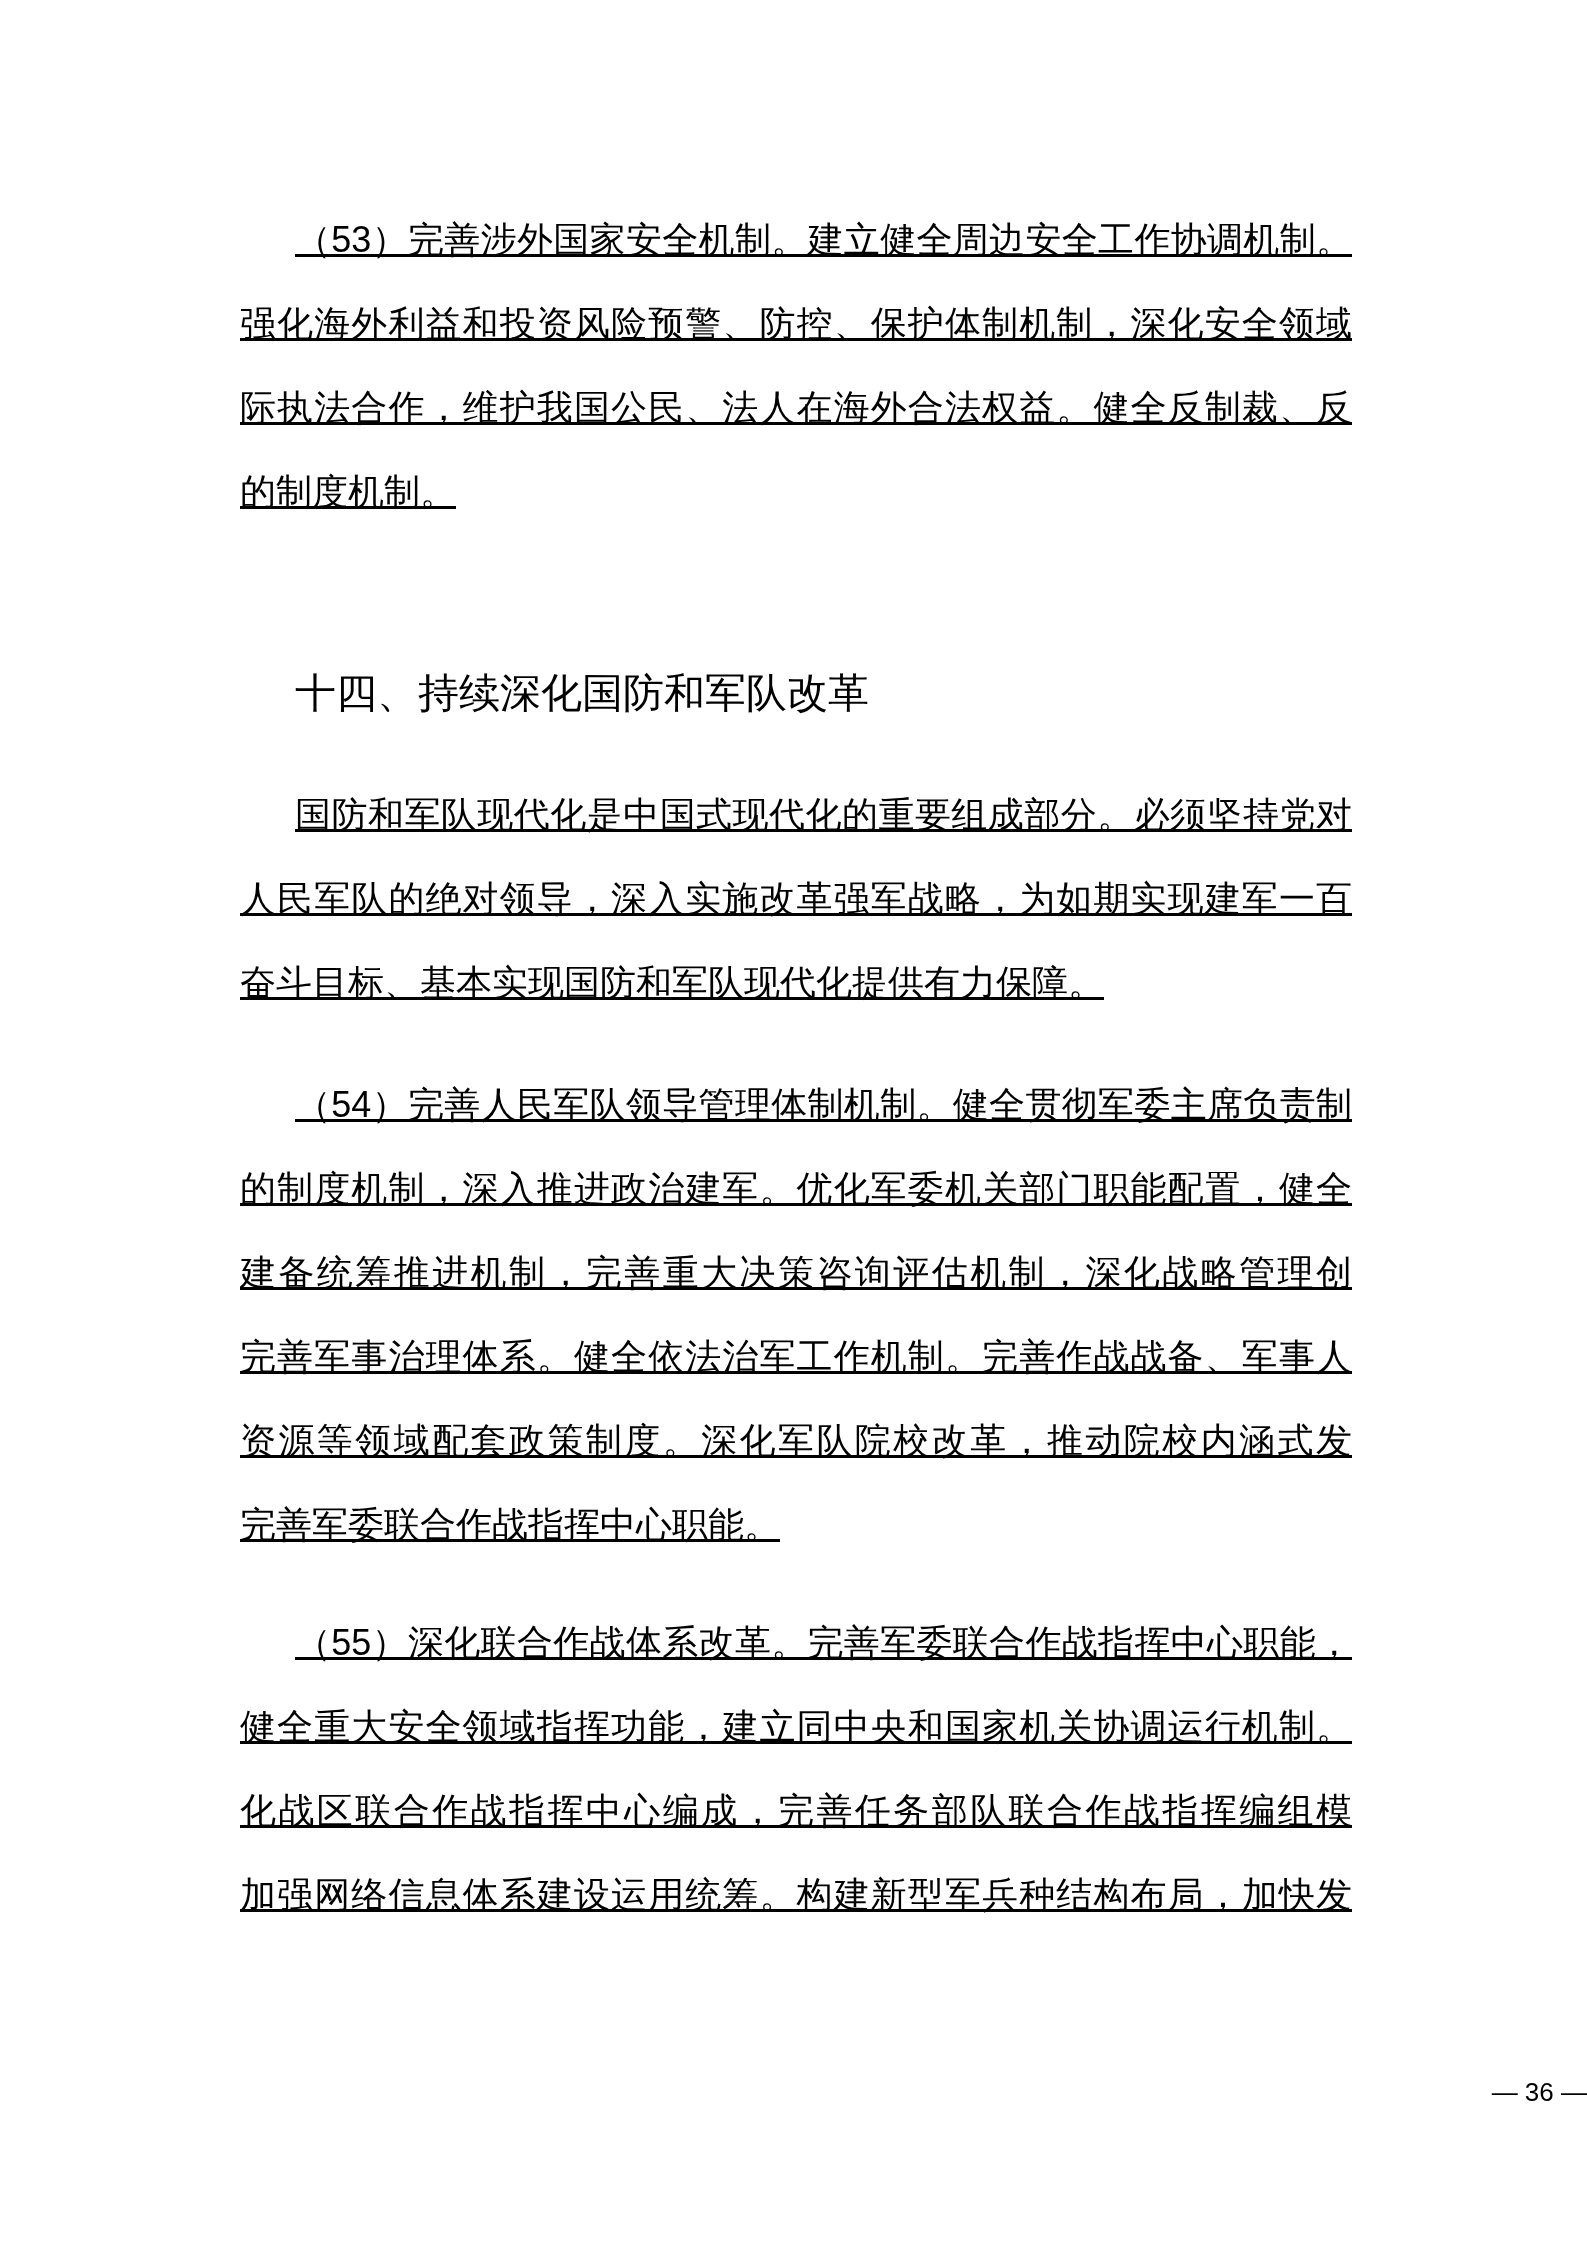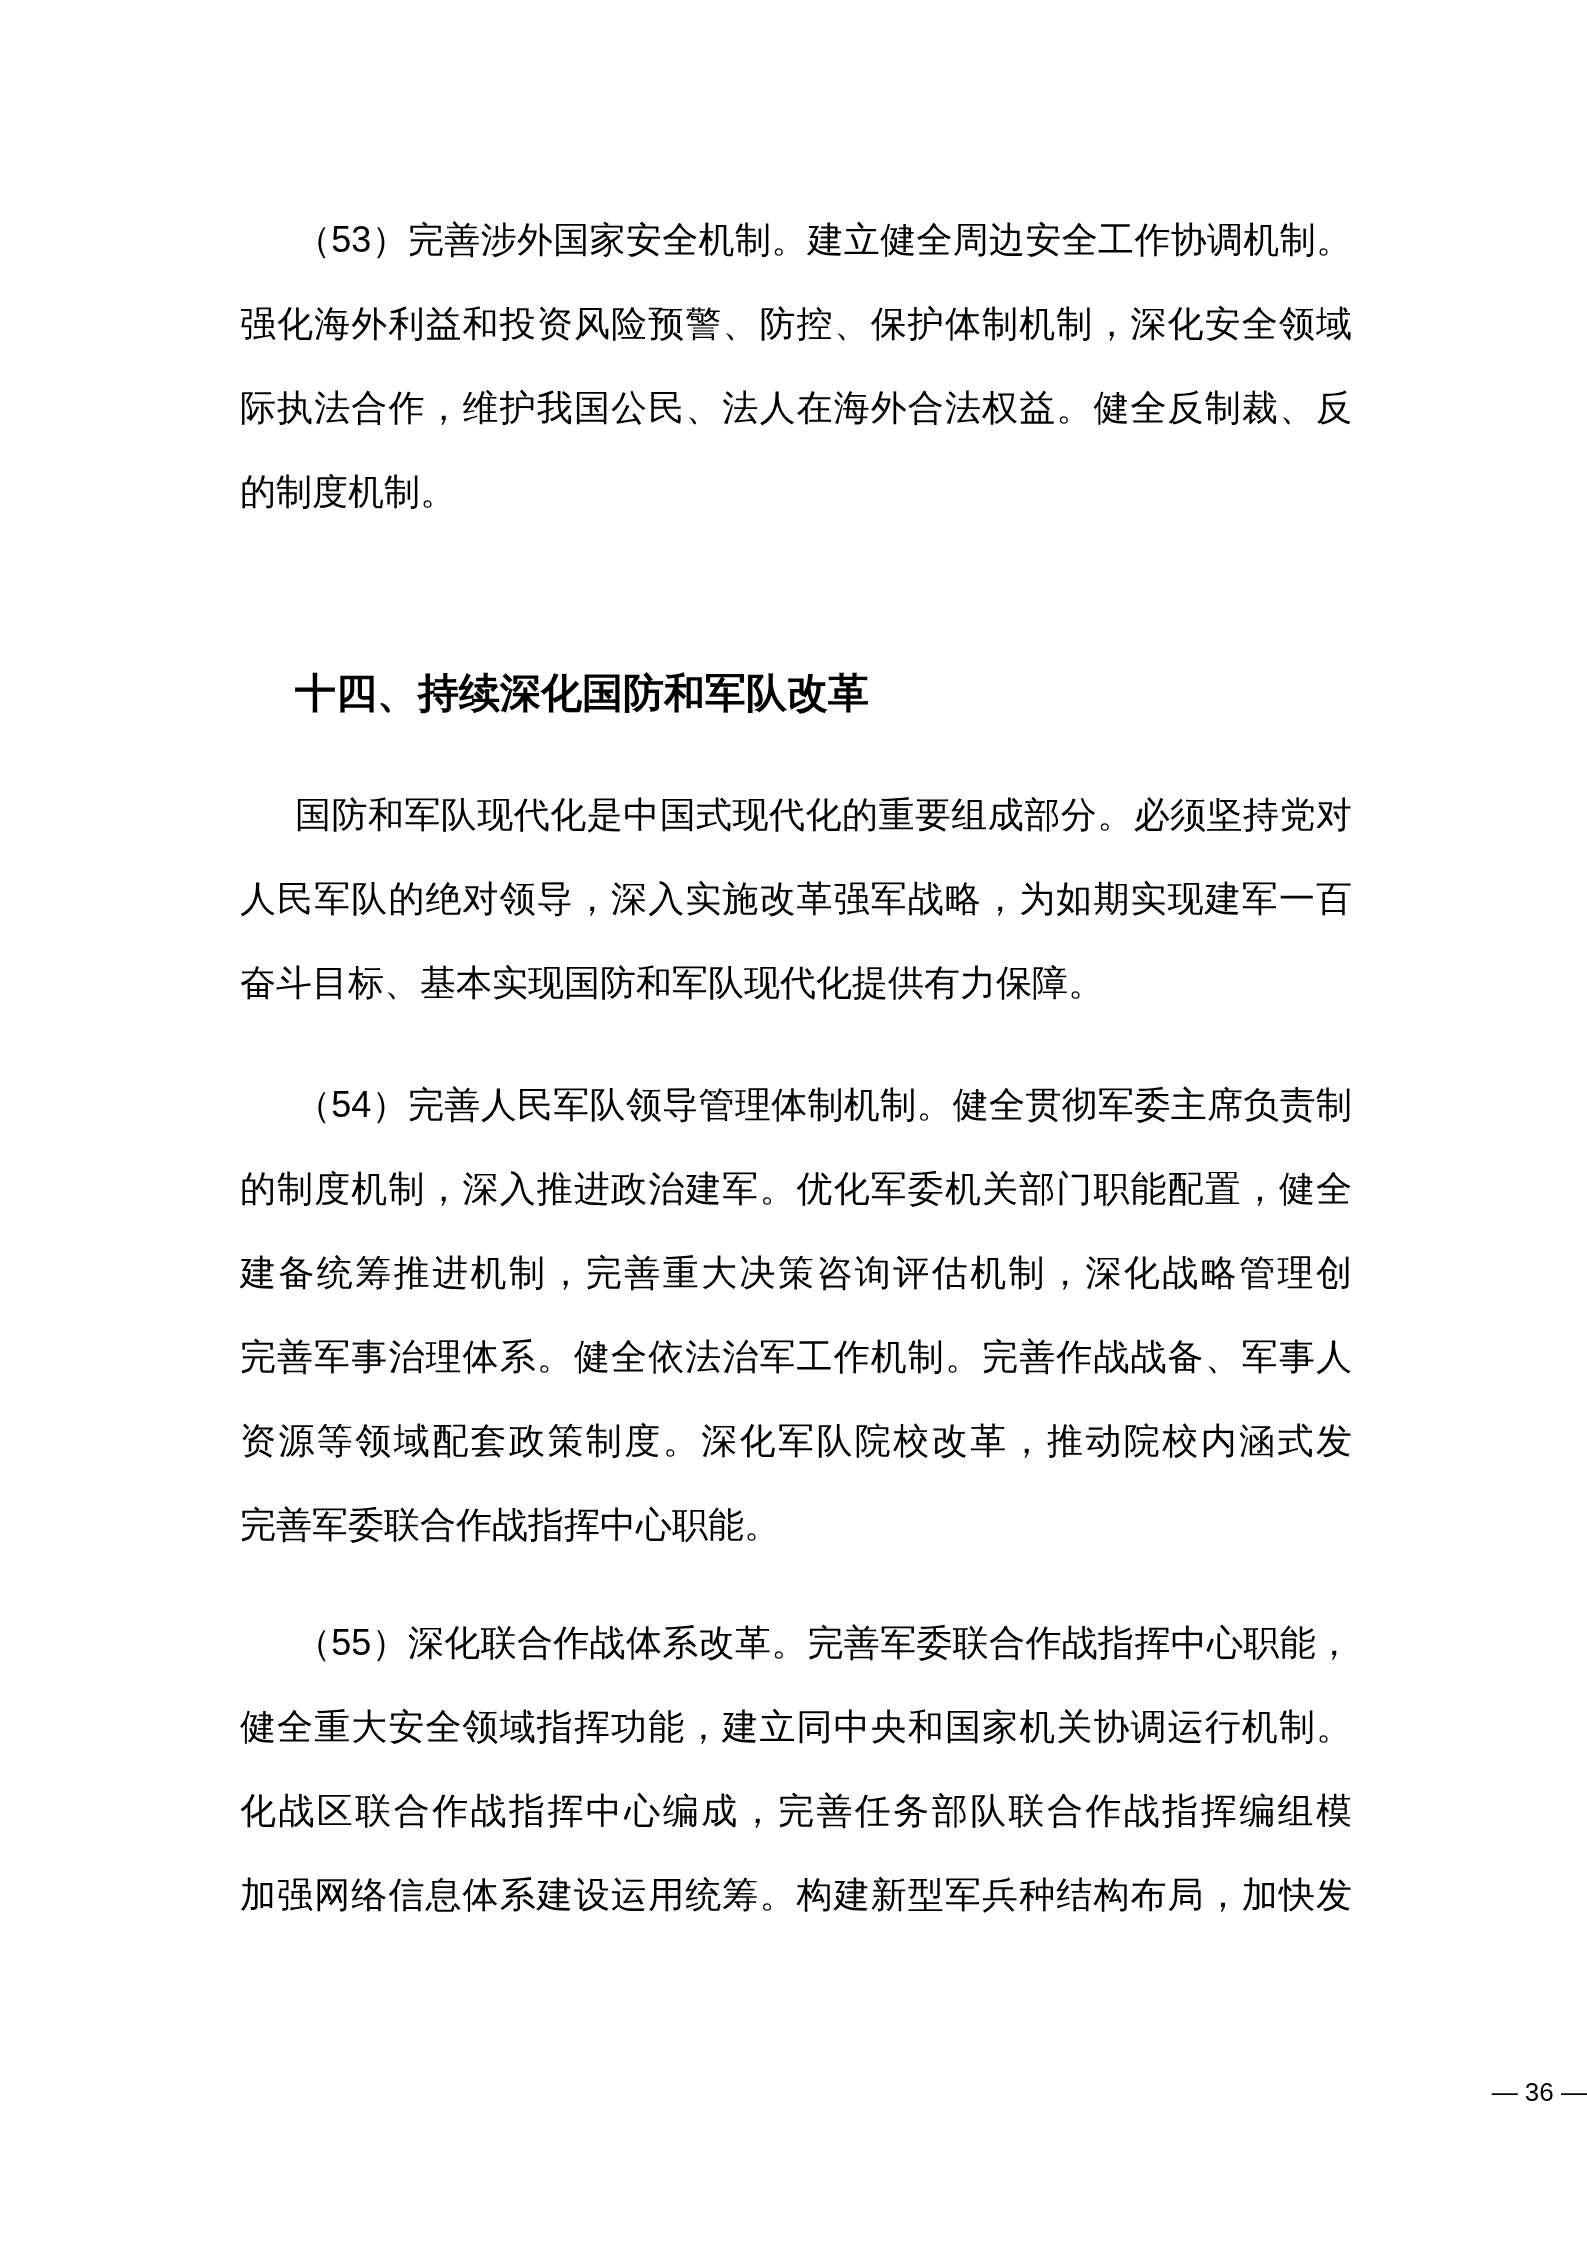--- a/index.html
+++ b/index.html
@@ -13,20 +13,21 @@
     height: 2245px;
     background: #ffffff;
     color: #000000;
     font-family: "Liberation Sans", sans-serif;
     overflow: hidden;
   }
   .para {
     position: absolute;
     left: 240px;
     width: 1112px;
+    text-decoration: underline;
   }
   .line {
     height: 84px;
     line-height: 84px;
     font-size: 36px;
     color: #000000;
     text-align: justify;
     text-align-last: justify;
     white-space: normal;
     overflow: hidden;
@@ -40,21 +41,21 @@
   }
   .heading {
     position: absolute;
     left: 240px;
     width: 1112px;
     margin: 0;
     padding-left: 55px;
     height: 84px;
     line-height: 84px;
     font-size: 41px;
-    font-weight: bold;
+    font-weight: normal;
     color: #000000;
     text-align: left;
   }
   .page-number {
     position: absolute;
     left: 0;
     top: 2072px;
     width: 1587px;
     height: 40px;
     line-height: 40px;

